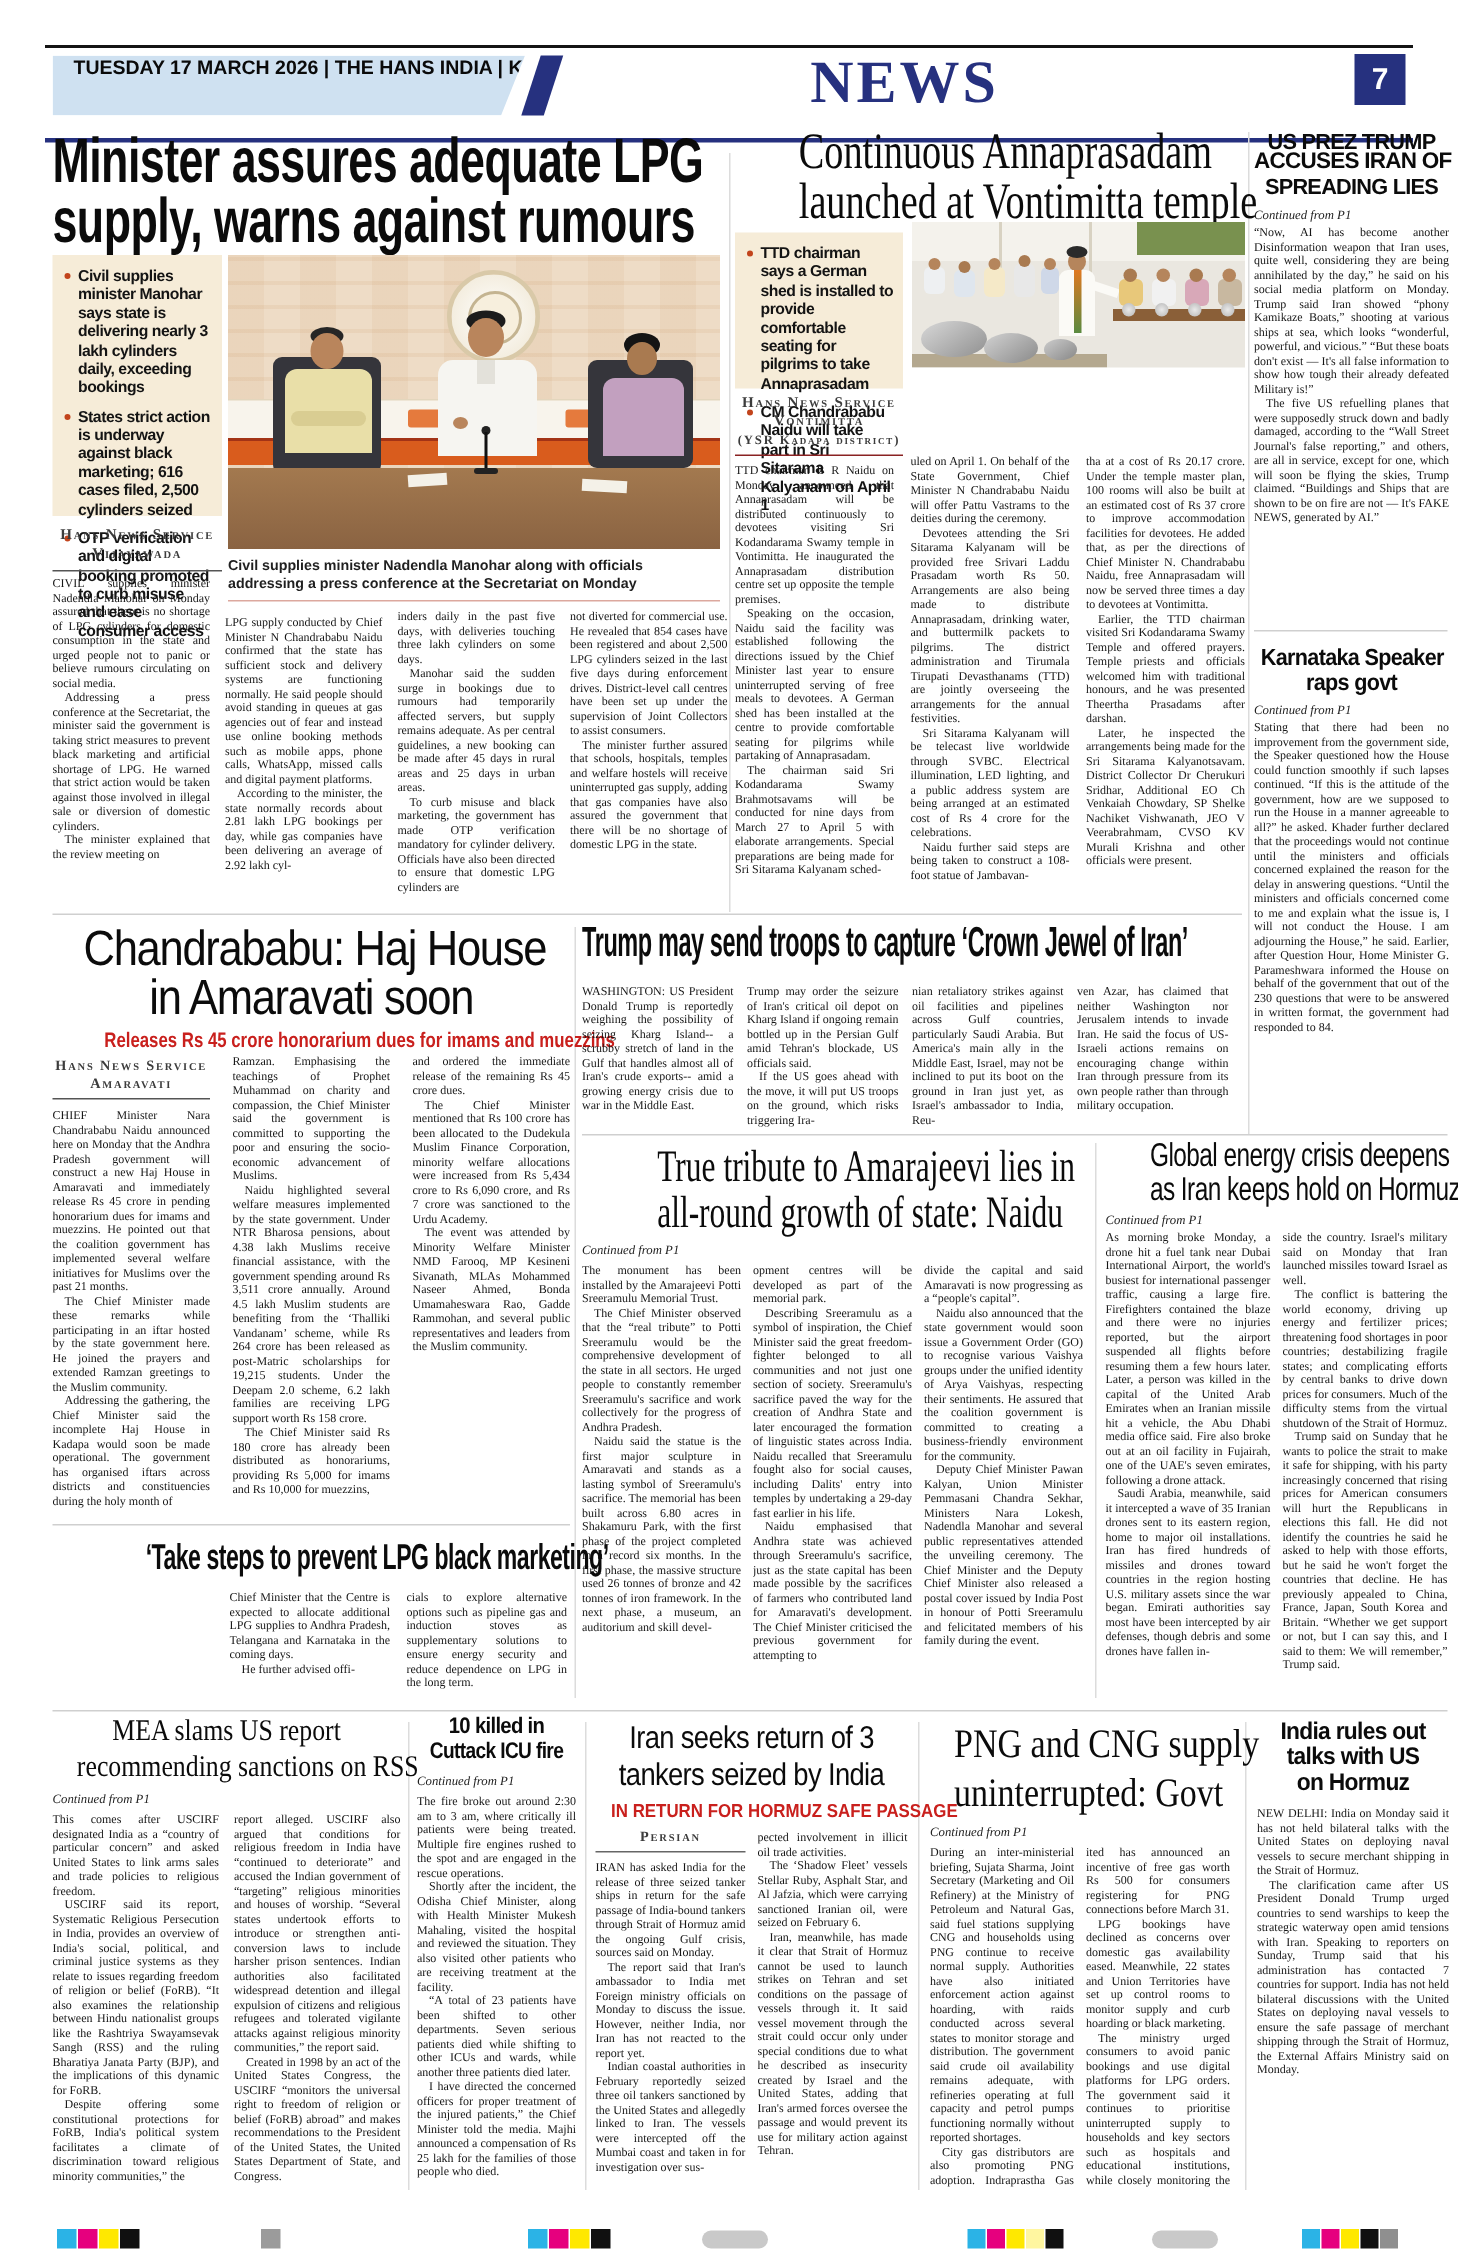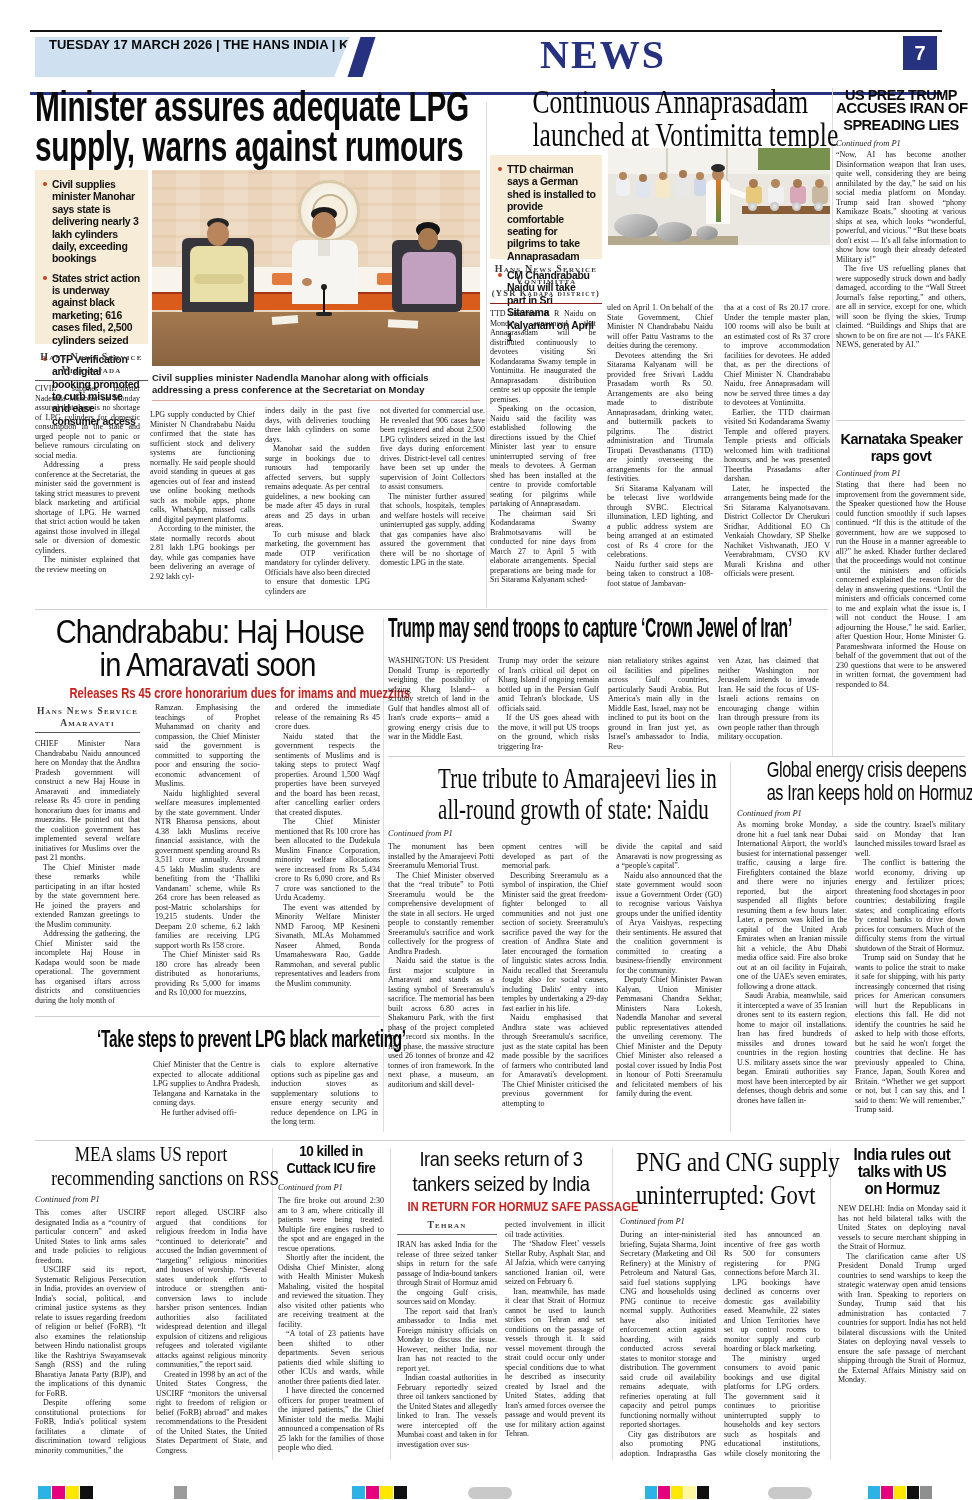--- a/index.html
+++ b/index.html
@@ -108,21 +108,21 @@
     <div class="abs col" style="left:115px;top:322px;width:105px;height:198px">
         <p>LPG supply conducted by Chief Minister N Chandrababu Naidu confirmed that the state has sufficient stock and delivery systems are functioning normally. He said people should avoid standing in queues at gas agencies out of fear and instead use online booking methods such as mobile apps, phone calls, WhatsApp, missed calls and digital payment platforms.</p>
         <p>According to the minister, the state normally records about 2.81 lakh LPG bookings per day, while gas companies have been delivering an average of 2.92 lakh cyl-</p>
       </div>
     <div class="abs col" style="left:230px;top:318px;width:105px;height:202px">
         <p>inders daily in the past five days, with deliveries touching three lakh cylinders on some days.</p>
         <p>Manohar said the sudden surge in bookings due to rumours had temporarily affected servers, but supply remains adequate. As per central guidelines, a new booking can be made after 45 days in rural areas and 25 days in urban areas.</p>
         <p>To curb misuse and black marketing, the government has made OTP verification mandatory for cylinder delivery. Officials have also been directed to ensure that domestic LPG cylinders are</p>
       </div>
     <div class="abs col" style="left:345px;top:318px;width:105px;height:202px">
-        <p>not diverted for commercial use. He revealed that 906 cases have been registered and about 2,500 LPG cylinders seized in the last five days during enforcement drives. District-level call centres have been set up under the supervision of Joint Collectors to assist consumers.</p>
+        <p>not diverted for commercial use. He revealed that 854 cases have been registered and about 2,500 LPG cylinders seized in the last five days during enforcement drives. District-level call centres have been set up under the supervision of Joint Collectors to assist consumers.</p>
         <p>The minister further assured that schools, hospitals, temples and welfare hostels will receive uninterrupted gas supply, adding that gas companies have also assured the government that there will be no shortage of domestic LPG in the state.</p>
       </div>
   </section>
 
   <section class="abs" style="left:490px;top:85px;width:340px;height:525px">
     <div class="abs hlx serif c" style="top:0;font-size:34px;line-height:33px;--sx:.75">Continuous Annaprasadam</div>
     <div class="abs hlx serif c" style="top:33px;font-size:34px;line-height:33px;--sx:.75">launched at Vontimitta temple</div>
     <div class="abs teaser" style="left:0;top:70px;width:112px;height:104px">
         <p>TTD chairman says a German shed is installed to provide comfortable seating for pilgrims to take Annaprasadam</p>
         <p>CM Chandrababu Naidu will take part in Sri Sitarama Kalyanam on April 1</p>
@@ -219,21 +219,20 @@
         <p>The Chief Minister made these remarks while participating in an iftar hosted by the state government here. He joined the prayers and extended Ramzan greetings to the Muslim community.</p>
         <p>Addressing the gathering, the Chief Minister said the incomplete Haj House in Kadapa would soon be made operational. The government has organised iftars across districts and constituencies during the holy month of</p>
       </div>
     <div class="abs col" style="left:120px;top:88px;width:105px;height:308px">
         <p>Ramzan. Emphasising the teachings of Prophet Muhammad on charity and compassion, the Chief Minister said the government is committed to supporting the poor and ensuring the socio-economic advancement of Muslims.</p>
         <p>Naidu highlighted several welfare measures implemented by the state government. Under NTR Bharosa pensions, about 4.38 lakh Muslims receive financial assistance, with the government spending around Rs 3,511 crore annually. Around 4.5 lakh Muslim students are benefiting from the ‘Thalliki Vandanam’ scheme, while Rs 264 crore has been released as post-Matric scholarships for 19,215 students. Under the Deepam 2.0 scheme, 6.2 lakh families are receiving LPG support worth Rs 158 crore.</p>
         <p>The Chief Minister said Rs 180 crore has already been distributed as honorariums, providing Rs 5,000 for imams and Rs 10,000 for muezzins,</p>
       </div>
     <div class="abs col" style="left:240px;top:88px;width:105px;height:308px">
         <p>and ordered the immediate release of the remaining Rs 45 crore dues.</p>
-        <p>Naidu stated that the government respects the sentiments of Muslims and is taking steps to protect Waqf properties. Around 1,500 Waqf properties have been surveyed and the board has been recast, after cancelling earlier orders that created disputes.</p>
         <p>The Chief Minister mentioned that Rs 100 crore has been allocated to the Dudekula Muslim Finance Corporation, minority welfare allocations were increased from Rs 5,434 crore to Rs 6,090 crore, and Rs 7 crore was sanctioned to the Urdu Academy.</p>
         <p>The event was attended by Minority Welfare Minister NMD Farooq, MP Kesineni Sivanath, MLAs Mohammed Naseer Ahmed, Bonda Umamaheswara Rao, Gadde Rammohan, and several public representatives and leaders from the Muslim community.</p>
       </div>
   </section>
 
   <section class="abs" style="left:388px;top:612px;width:577px;height:146px">
     <div class="abs hlx" style="top:0;left:0;font-size:28px;line-height:32px;--sx:.56">Trump may send troops to capture ‘Crown Jewel of Iran’</div>
     <div class="abs col" style="left:0;top:44px;width:101px;height:100px">
         <p>WASHINGTON: US President Donald Trump is reportedly weighing the possibility of seizing Kharg Island-- a scrubby stretch of land in the Gulf that handles almost all of Iran's crude exports-- amid a growing energy crisis due to war in the Middle East.</p>
       </div>
@@ -320,21 +319,21 @@
         <p>Shortly after the incident, the Odisha Chief Minister, along with Health Minister Mukesh Mahaling, visited the hospital and reviewed the situation. They also visited other patients who are receiving treatment at the facility.</p>
         <p>“A total of 23 patients have been shifted to other departments. Seven serious patients died while shifting to other ICUs and wards, while another three patients died later.</p>
         <p>I have directed the concerned officers for proper treatment of the injured patients,” the Chief Minister told the media. Majhi announced a compensation of Rs 25 lakh for the families of those people who died.</p>
       </div>
   </section>
 
   <section class="abs" style="left:397px;top:1146px;width:208px;height:316px">
     <div class="abs hlx light c" style="top:0;font-size:21px;line-height:25px;--sx:.87">Iran seeks return of 3</div>
     <div class="abs hlx light c" style="top:25px;font-size:21px;line-height:25px;--sx:.87">tankers seized by India</div>
     <div class="abs subhead" style="top:54px;font-size:12.5px;--sx:.9">IN RETURN FOR HORMUZ SAFE PASSAGE</div>
-    <div class="abs byline" style="left:0;top:74px;width:100px;font-size:9.5px;line-height:11px;border-bottom:1px solid #666;padding-bottom:3px">Tehran</div>
+    <div class="abs byline" style="left:0;top:74px;width:100px;font-size:9.5px;line-height:11px;border-bottom:1px solid #666;padding-bottom:3px">Persian</div>
     <div class="abs col" style="left:0;top:94px;width:100px;height:218px">
         <p>IRAN has asked India for the release of three seized tanker ships in return for the safe passage of India-bound tankers through Strait of Hormuz amid the ongoing Gulf crisis, sources said on Monday.</p>
         <p>The report said that Iran's ambassador to India met Foreign ministry officials on Monday to discuss the issue. However, neither India, nor Iran has not reacted to the report yet.</p>
         <p>Indian coastal authorities in February reportedly seized three oil tankers sanctioned by the United States and allegedly linked to Iran. The vessels were intercepted off the Mumbai coast and taken in for investigation over sus-</p>
       </div>
     <div class="abs col" style="left:108px;top:74px;width:100px;height:238px">
         <p>pected involvement in illicit oil trade activities.</p>
         <p>The ‘Shadow Fleet’ vessels Stellar Ruby, Asphalt Star, and Al Jafzia, which were carrying sanctioned Iranian oil, were seized on February 6.</p>
         <p>Iran, meanwhile, has made it clear that Strait of Hormuz cannot be used to launch strikes on Tehran and set conditions on the passage of vessels through it. It said vessel movement through the strait could occur only under special conditions due to what he described as insecurity created by Israel and the United States, adding that Iran's armed forces oversee the passage and would prevent its use for military action against Tehran.</p>
       </div>

